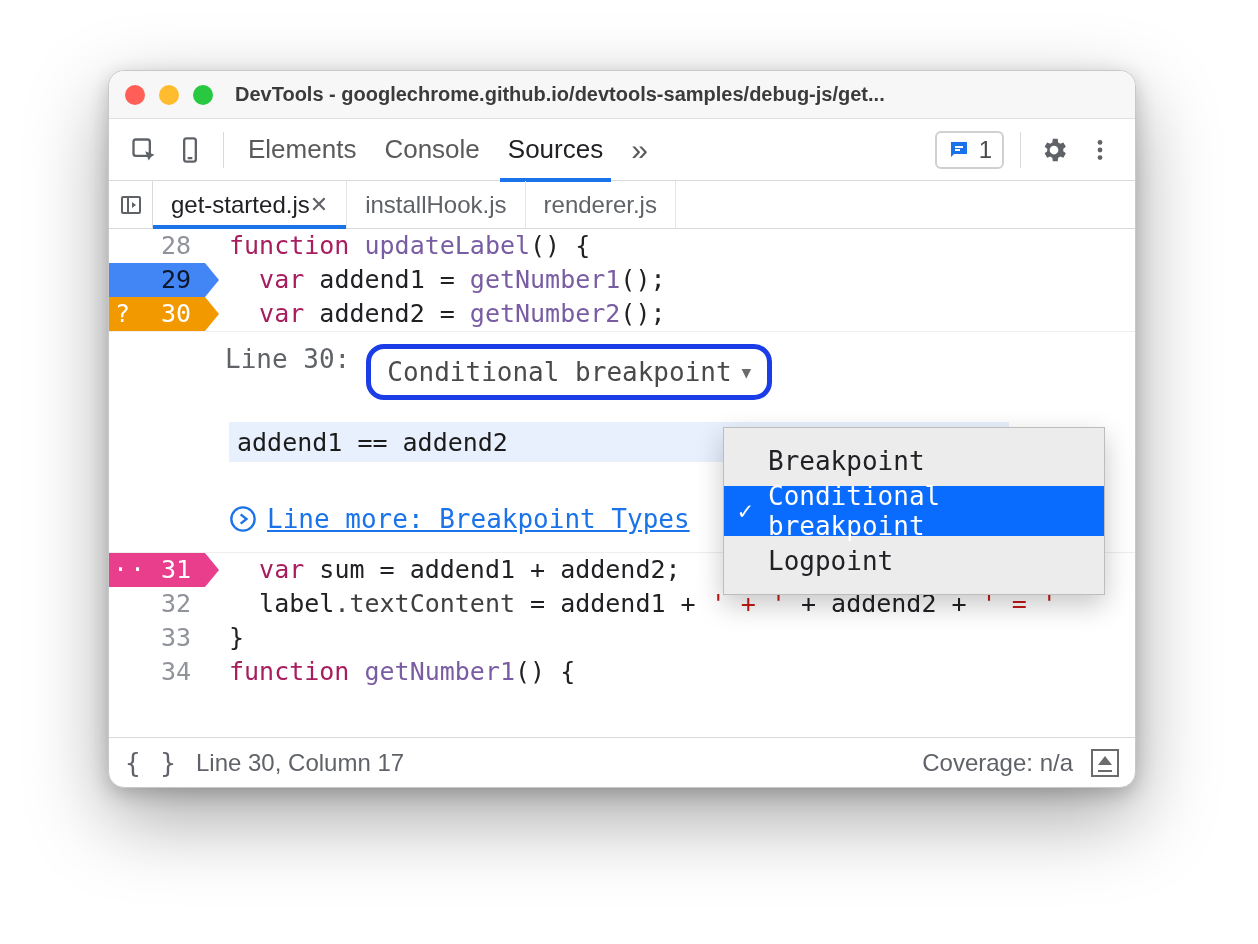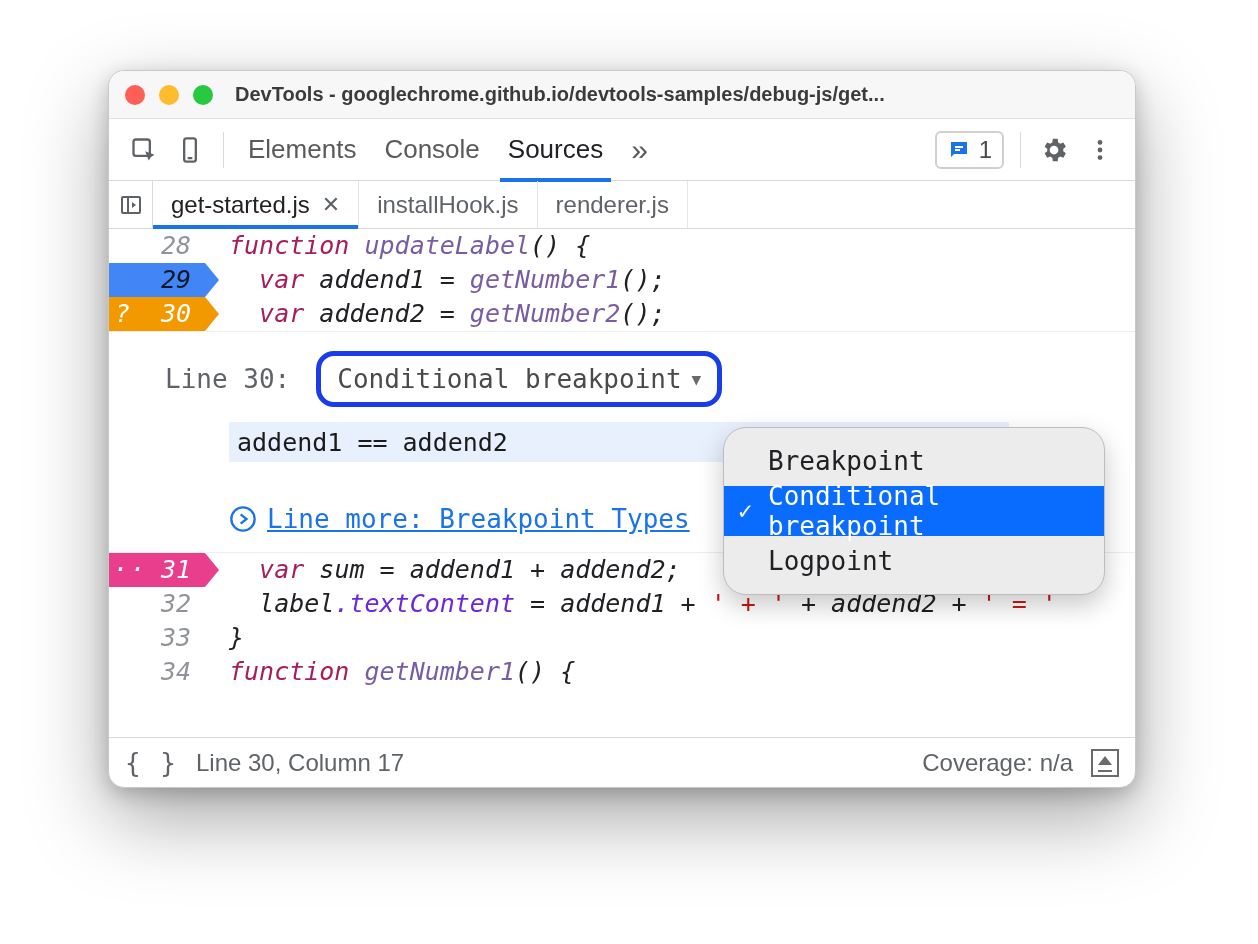--- a/index.html
+++ b/index.html
@@ -86,21 +86,21 @@
     align-items: stretch;
     border-bottom: 1px solid #d9d9d9;
     font-size: 24px;
     color: #5f6368;
   }
   .filetabs .panetoggle {
     width: 44px; display: flex; align-items: center; justify-content: center;
     border-right: 1px solid #d9d9d9;
   }
   .filetab {
-    display: flex; align-items: center; gap: 12px;
+    display: flex; align-items: center; 
     padding: 0 18px; border-right: 1px solid #e6e6e6;
     position: relative;
   }
   .filetab.active {
     color: #202124;
   }
   .filetab.active::after {
     content: ""; position: absolute; left: 0; right: 0; bottom: -1px;
     height: 4px; background: #1a73e8;
   }
@@ -111,21 +111,20 @@
     position: relative;
     overflow: hidden;
     font-family: Menlo, Consolas, monospace;
     font-size: 25px;
   }
   .codeline {
     display: flex;
     align-items: stretch;
     height: 34px;
     line-height: 34px;
-    font-style: italic;
   }
   .lineno {
     width: 96px;
     text-align: right;
     padding-right: 14px;
     color: #909399;
     background: #fff;
     position: relative;
   }
   .lineno.bp-blue {
@@ -146,33 +145,33 @@
   .lineno.bp-pink { background: #e83e8c; color: #fff; }
   .lineno.bp-pink::after   { border-left: 14px solid #e83e8c; }
   .lineno.bp-pink .dots { position: absolute; left: 4px; color: #fff; letter-spacing: 2px; }
   .codetxt {
     padding-left: 24px;
     white-space: pre;
     color: #202124;
   }
   .kw { color: #a71d5d; }
   .fn { color: #795da3; }
-  .prop { color: #6d28d9; }
+  .prop { color: #404040; }
   .str { color: #c41a16; }
 
   
   .bp-editor {
     background: #fff;
     border-top: 1px solid #eee;
     border-bottom: 1px solid #eee;
     padding: 12px 0 18px 0;
   }
   .bp-editor-row1 {
-    display: flex; align-items: center; gap: 26px;
-    padding-left: 56px;
+    display: flex; align-items: flex-start; gap: 16px;
+    padding-left: 116px;
     height: 70px;
   }
   .bp-label { color: #5f6368; font-size: 26px; }
   .bp-select {
     display: flex; align-items: center; gap: 10px;
     border: 5px solid #1a3de8;
     border-radius: 18px;
     padding: 8px 16px;
     font-size: 26px; color: #4a4a4a;
     background: #fff;
@@ -198,21 +197,21 @@
   .bp-learn svg { flex: none; }
 
   
   .popup {
     position: absolute;
     left: 614px;
     top: 198px;
     width: 382px;
     background: #ececec;
     border: 1px solid #bdbdbd;
-    border-radius: 23px;
+    border-radius: 0;
     padding: 8px 0;
     box-shadow: 0 10px 26px rgba(0,0,0,0.22);
     z-index: 10;
   }
   .popup-item {
     display: flex; align-items: center;
     height: 50px;
     padding: 0 20px 0 44px;
     font-size: 26px;
     color: #202124;

